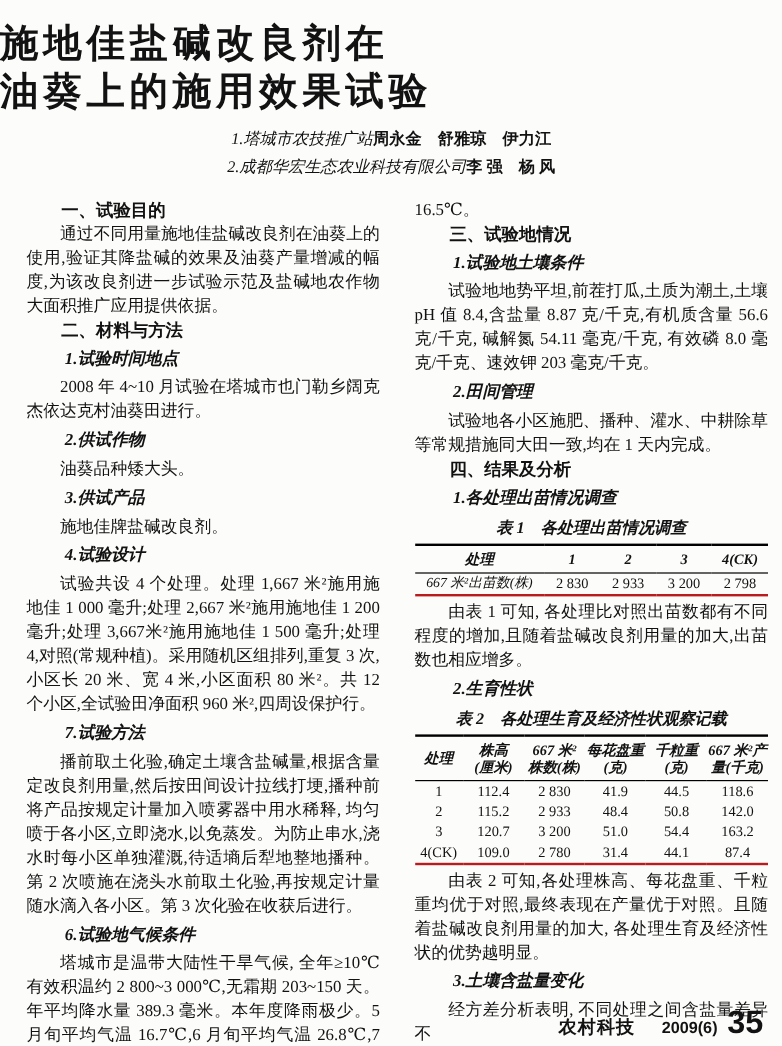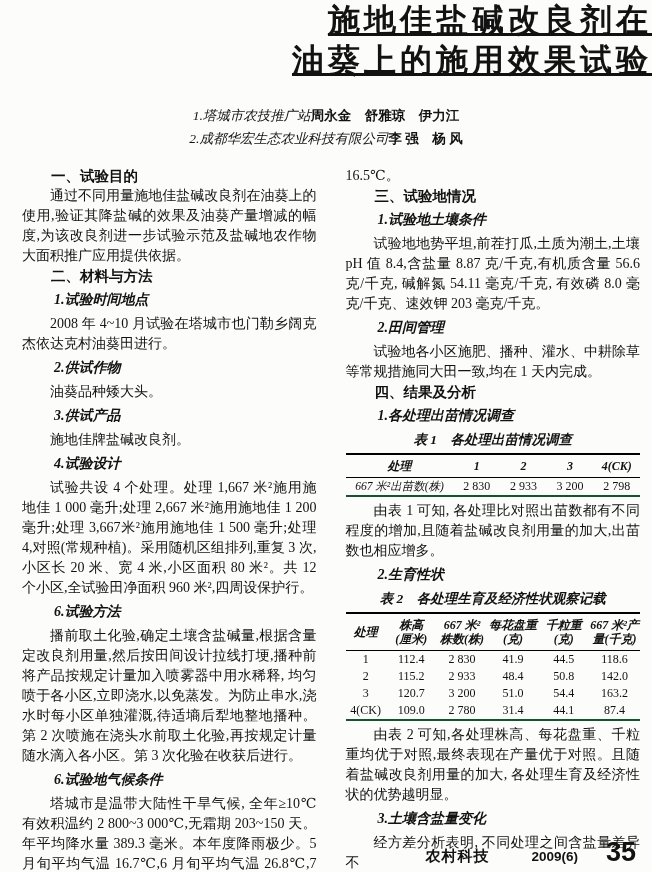--- a/index.html
+++ b/index.html
@@ -5,23 +5,23 @@
   html,body{margin:0;padding:0;}
   body{
     width:652px;height:872px;position:relative;overflow:hidden;
     background:#fcfcfa;color:#121212;
     font-family:"Liberation Serif","DejaVu Serif",serif;
   }
   .page{position:absolute;inset:0;}
 
   
   .title{
-    position:absolute;top:0;left:0;width:100%;
-    text-align:right;font-family:"Liberation Sans","DejaVu Sans",sans-serif;
-    font-weight:900;font-size:32px;line-height:40px;letter-spacing:4px;text-decoration:underline;
+    position:absolute;top:16px;left:0;width:100%;
+    text-align:left;font-family:"Liberation Sans","DejaVu Sans",sans-serif;
+    font-weight:900;font-size:32px;line-height:40px;letter-spacing:4px;
   }
   .byline{
     position:absolute;top:104px;left:0;width:100%;
     text-align:center;font-size:13.5px;line-height:23px;font-style:italic;
   }
   .byline .names{font-weight:bold;font-style:normal;margin-left:0;}
 
   
   .columns{
     position:absolute;top:166px;left:22px;right:12px;
@@ -40,36 +40,36 @@
   p.para{margin:0;text-indent:2em;}
   p.cont{margin:0;text-indent:0;}
 
   
   .tbl-caption{
     margin:1px 0;text-align:center;font-weight:bold;font-style:italic;
     font-size:13.5px;line-height:20px;
   }
   table{
     width:100%;border-collapse:collapse;table-layout:fixed;
-    border-top:2px solid #000;border-bottom:2px solid #14532d;
+    border-top:2px solid #000;border-bottom:2px solid #b91c1c;
     font-size:12px;margin:3px 0 4px;
   }
   thead th{
     border-bottom:1.2px solid #000;font-weight:600;font-style:italic;
     padding:4px 1px;white-space:pre-line;line-height:14px;text-align:center;
   }
   tbody td{padding:1px 1px;text-align:center;line-height:15px;}
   .t1 th:first-child,.t1 td:first-child{width:36%;}
   .t1 tbody td:first-child{font-style:italic;font-size:11.5px;}
   .t2 th:first-child,.t2 td:first-child{width:13%;}
 
   
   .footer{
     position:absolute;right:16px;bottom:6px;
-    display:flex;align-items:baseline;gap:28px;
+    display:flex;align-items:baseline;gap:8px;
     font-family:"Liberation Sans","DejaVu Sans",sans-serif;font-weight:900;
   }
   .footer .jname{font-size:15px;letter-spacing:1px;}
   .footer .jissue{font-size:13.5px;margin-left:14px;}
   .footer .jpage{font-size:27px;line-height:27px;}
 </style>
 </head>
 <body>
 
 <div class="page">
@@ -101,21 +101,21 @@
 
       <h4 class="sub">2.供试作物</h4>
       <p class="para">油葵品种矮大头。</p>
 
       <h4 class="sub">3.供试产品</h4>
       <p class="para">施地佳牌盐碱改良剂。</p>
 
       <h4 class="sub">4.试验设计</h4>
       <p class="para">试验共设 4 个处理。处理 1,667 米²施用施地佳 1 000 毫升;处理 2,667 米²施用施地佳 1 200 毫升;处理 3,667米²施用施地佳 1 500 毫升;处理 4,对照(常规种植)。采用随机区组排列,重复 3 次,小区长 20 米、宽 4 米,小区面积 80 米²。共 12 个小区,全试验田净面积 960 米²,四周设保护行。</p>
 
-      <h4 class="sub">6.试验方法</h4>
+      <h4 class="sub">7.试验方法</h4>
       <p class="para">播前取土化验,确定土壤含盐碱量,根据含量定改良剂用量,然后按田间设计拉线打埂,播种前将产品按规定计量加入喷雾器中用水稀释, 均匀喷于各小区,立即浇水,以免蒸发。为防止串水,浇水时每小区单独灌溉,待适墒后犁地整地播种。第 2 次喷施在浇头水前取土化验,再按规定计量随水滴入各小区。第 3 次化验在收获后进行。</p>
 
       <h4 class="sub">6.试验地气候条件</h4>
       <p class="para">塔城市是温带大陆性干旱气候, 全年≥10℃有效积温约 2 800~3 000℃,无霜期 203~150 天。年平均降水量 389.3 毫米。本年度降雨极少。5 月旬平均气温 16.7℃,6 月旬平均气温 26.8℃,7 月旬平均气温 25.1℃,8 月旬平均气温 22.9℃ ,9 月旬平均气温</p>
     </div>
 
     <div class="col">
       <p class="cont">16.5℃。</p>
 
       <h3 class="sec">三、试验地情况</h3>

